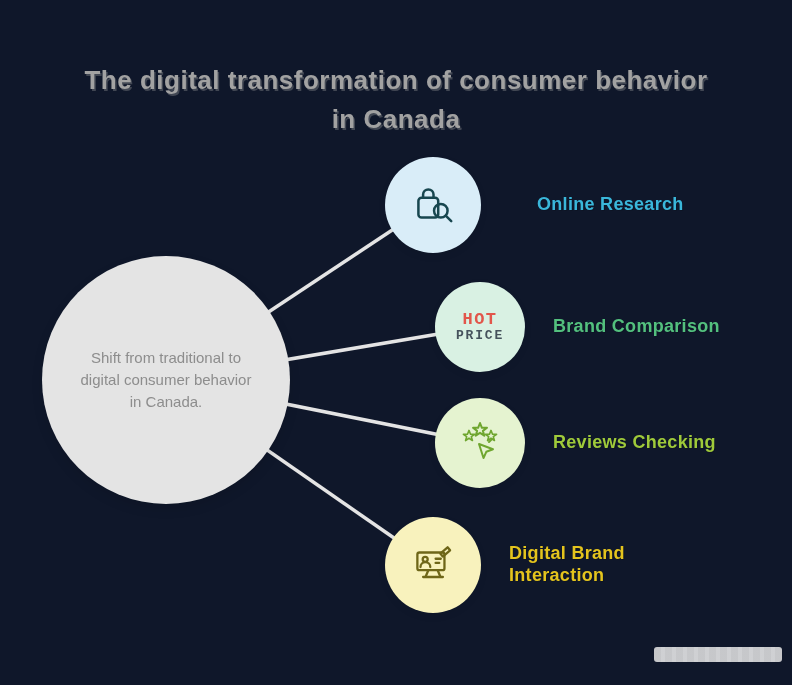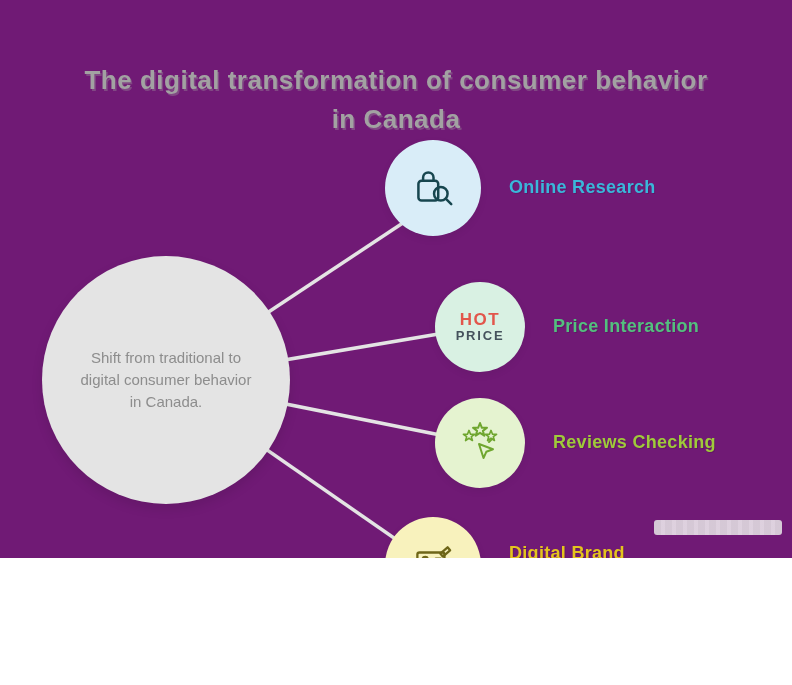--- a/index.html
+++ b/index.html
@@ -1,17 +1,17 @@
 <!DOCTYPE html>
 <html><head>
 <meta charset="utf-8">
 <style>
   html,body{margin:0;padding:0;background:#ffffff;}
   .stage{
-    position:relative;width:792px;height:558px;background:#701a75;overflow:hidden;
+    position:relative;width:792px;height:685px;background:#0f172a;overflow:hidden;
     font-family:"Liberation Sans",sans-serif;
   }
   .connectors{position:absolute;left:0;top:0;width:792px;height:685px;z-index:0;}
   .title{
     position:absolute;top:44px;left:76px;width:640px;z-index:2;
     text-align:center;font-size:26px;line-height:1.5;font-weight:bold;
     color:#a2a2a2;letter-spacing:.5px;
     text-shadow:1.5px 1.5px 0 rgba(160,160,160,.35);
   }
   .center-node{
@@ -24,21 +24,21 @@
     font-size:19px;font-weight:bold;color:#9a9a9a;line-height:1.35;margin-bottom:13px;
     text-shadow:1px 1px 0 rgba(150,150,150,.30);
   }
   .center-desc{font-size:15px;color:#8d8d8d;line-height:1.45;}
 
   .node{position:absolute;display:flex;align-items:center;z-index:1;}
   .circle{
     border-radius:50%;display:flex;align-items:center;justify-content:center;
     flex:0 0 auto;box-shadow:0 3px 8px rgba(0,0,0,.06);
   }
-  .n1{left:385px;top:140px;width:340px;} .n1 .circle{width:96px;height:96px;}
+  .n1{left:385px;top:157px;width:340px;gap:28px;} .n1 .circle{width:96px;height:96px;}
   .n2{left:435px;top:282px;width:330px;} .n2 .circle{width:90px;height:90px;}
   .n3{left:435px;top:398px;width:330px;} .n3 .circle{width:90px;height:90px;}
   .n4{left:385px;top:517px;width:340px;} .n4 .circle{width:96px;height:96px;}
   .node-label{
     margin-left:28px;font-size:18px;font-weight:bold;letter-spacing:.3px;
     line-height:1.2;text-shadow:1px 1px 0 rgba(0,0,0,.12);
   }
   .n4 .node-label{max-width:160px;}
   .icon{display:block;}
   .hotprice{text-align:center;line-height:1.15;}
@@ -74,27 +74,27 @@
         <rect x="10" y="17" width="19" height="19" rx="3"></rect>
         <path d="M14.5 17v-3a5 5 0 0 1 10 0v3"></path>
         <circle cx="31.5" cy="29.5" r="6.5"></circle>
         <line x1="36.2" y1="34.2" x2="41.5" y2="39.5"></line>
       </svg>
     </div>
     <div class="node-label" style="color: rgb(58, 183, 218);">Online Research</div>
   </div>
 
   <div class="node n2">
-    <div class="circle" style="background: rgb(217, 241, 227);">
+    <div class="circle" style="background: rgb(217, 241, 227); font-family: Liberation Mono, monospace;">
       <div class="hotprice">
         <div class="hot" style="color: rgb(226, 86, 75);">HOT</div>
         <div class="price" style="color: rgb(69, 82, 92);">PRICE</div>
       </div>
     </div>
-    <div class="node-label" style="color: rgb(83, 192, 126);">Price Interaction</div>
+    <div class="node-label" style="color: rgb(83, 192, 126);">Brand Comparison</div>
   </div>
 
   <div class="node n3">
     <div class="circle" style="background: rgb(229, 243, 208);">
       <svg class="icon" width="48" height="48" viewBox="0 0 48 48" fill="none" stroke="currentColor" stroke-width="2" stroke-linecap="round" stroke-linejoin="round" style="color: rgb(111, 166, 47);">
         <path transform="translate(13,17) scale(0.8)" d="M0-7L1.9-2.2 7-2.2 2.9 0.9 4.3 5.7 0 2.8-4.3 5.7-2.9 0.9-7-2.2-1.9-2.2Z"></path>
         <path transform="translate(24,11)" d="M0-7L1.9-2.2 7-2.2 2.9 0.9 4.3 5.7 0 2.8-4.3 5.7-2.9 0.9-7-2.2-1.9-2.2Z"></path>
         <path transform="translate(35,17) scale(0.8)" d="M0-7L1.9-2.2 7-2.2 2.9 0.9 4.3 5.7 0 2.8-4.3 5.7-2.9 0.9-7-2.2-1.9-2.2Z"></path>
         <path d="M23 25l4.5 14 2.8-6.2 6.7-2.6z"></path>
         <line x1="33" y1="23" x2="36" y2="20"></line>

